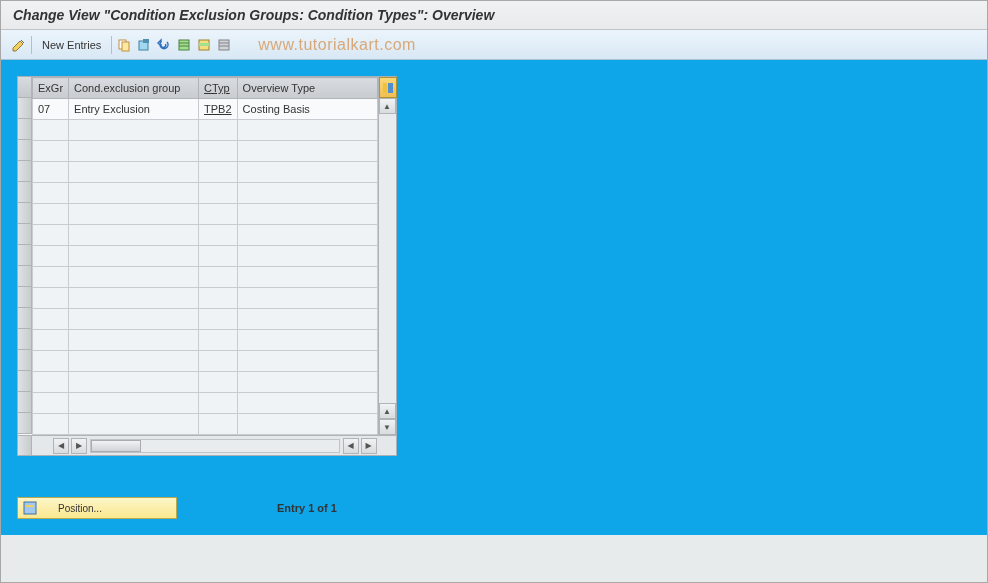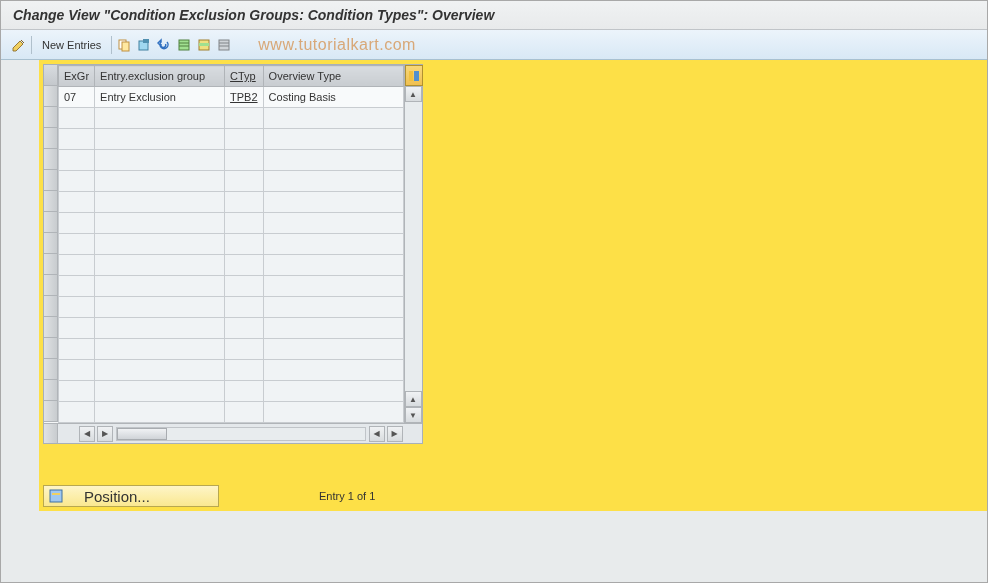--- a/index.html
+++ b/index.html
@@ -55,24 +55,23 @@
     }
     .watermark {
       position: relative;
       left: 24px;
       color: #d8a878;
       font-size: 16px;
       font-weight: 500;
       letter-spacing: 0.5px;
     }
     .content {
-      padding: 4px;
-      background: #fde047;
+      padding: 16px;
+      background: #0ea5e9;
       position: relative;
-      margin-left: 38px;
     }
     .table-wrap {
       display: inline-block;
       border: 1px solid #a8b0b8;
       background: #f5f7f8;
       position: relative;
     }
     .grid-container {
       display: flex;
     }
@@ -192,40 +191,41 @@
       background: linear-gradient(to bottom, #f0f2f4, #d0d4d8);
       border: 1px solid #a8acb0;
     }
     .footer-row {
       margin-top: 40px;
       display: flex;
       align-items: center;
       gap: 100px;
     }
     .position-btn {
-      width: 176px;
+      width: 160px;
       height: 22px;
       background: linear-gradient(to bottom, #fef5c8, #fae890);
       border: 1px solid #b8a850;
       display: flex;
       align-items: center;
       padding: 0 4px;
       cursor: pointer;
-      font-size: 15px;
+      font-size: 10px;
       color: #333;
     }
     .position-btn .picon {
       width: 16px;
       height: 16px;
       margin-right: 20px;
       display: inline-flex;
     }
     .entry-text {
       font-size: 11px;
       color: #333;
+      font-weight: bold;
     }
   </style>
 </head>
 <body>
 
 <div class="title-bar">
   <span class="title">Change View "Condition Exclusion Groups: Condition Types": Overview</span>
 </div>
 
 <div class="toolbar">
@@ -298,21 +298,21 @@
           <div class="row-sel"></div>
           <div class="row-sel"></div>
           <div class="row-sel"></div>
           <div class="row-sel"></div>
           <div class="row-sel"></div>
         </div>
       <table class="grid">
         <thead>
           <tr>
             <th class="col-exgr">ExGr</th>
-            <th class="col-group">Entry.exclusion group</th>
+            <th class="col-group">Cond.exclusion group</th>
             <th class="col-ctyp">CTyp</th>
             <th class="col-ctype">Overview Type</th>
           </tr>
         </thead>
         <tbody>
         <tr>
               <td class="col-exgr">07</td>
               <td class="col-group">Entry Exclusion</td>
               <td class="col-ctyp">TPB2</td>
               <td class="col-ctype">Costing Basis</td>

